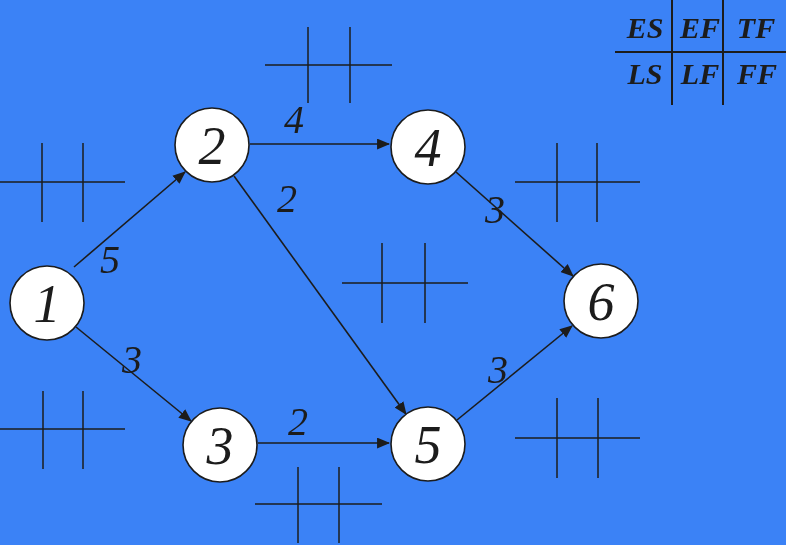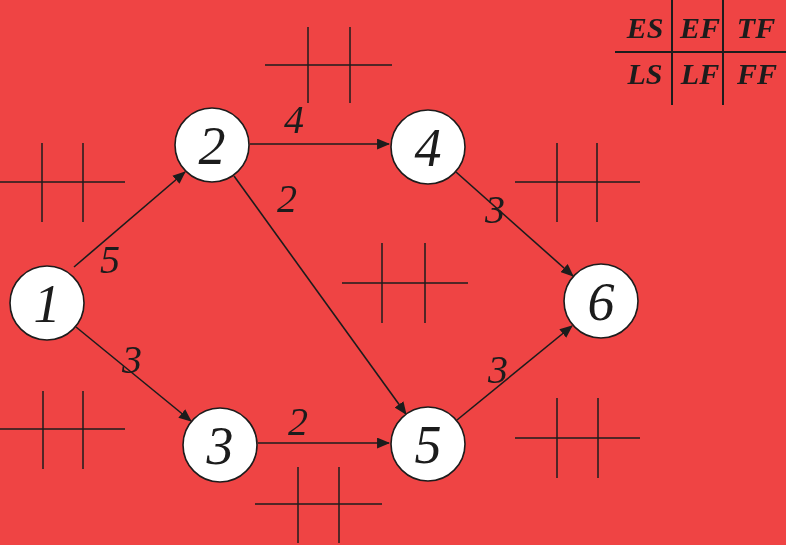--- a/index.html
+++ b/index.html
@@ -4,21 +4,21 @@
 <style>
   html, body {
     margin: 0;
     padding: 0;
     background: #ffffff;
   }
   .stage {
     position: relative;
     width: 786px;
     height: 545px;
-    background: #ef4444;
+    background: #3b82f6;
     overflow: hidden;
   }
   svg { display: block; }
   .ink-line {
     stroke: #1c1c1c;
     stroke-width: 1.6;
     fill: none;
   }
   .table-line {
     stroke: #1c1c1c;

